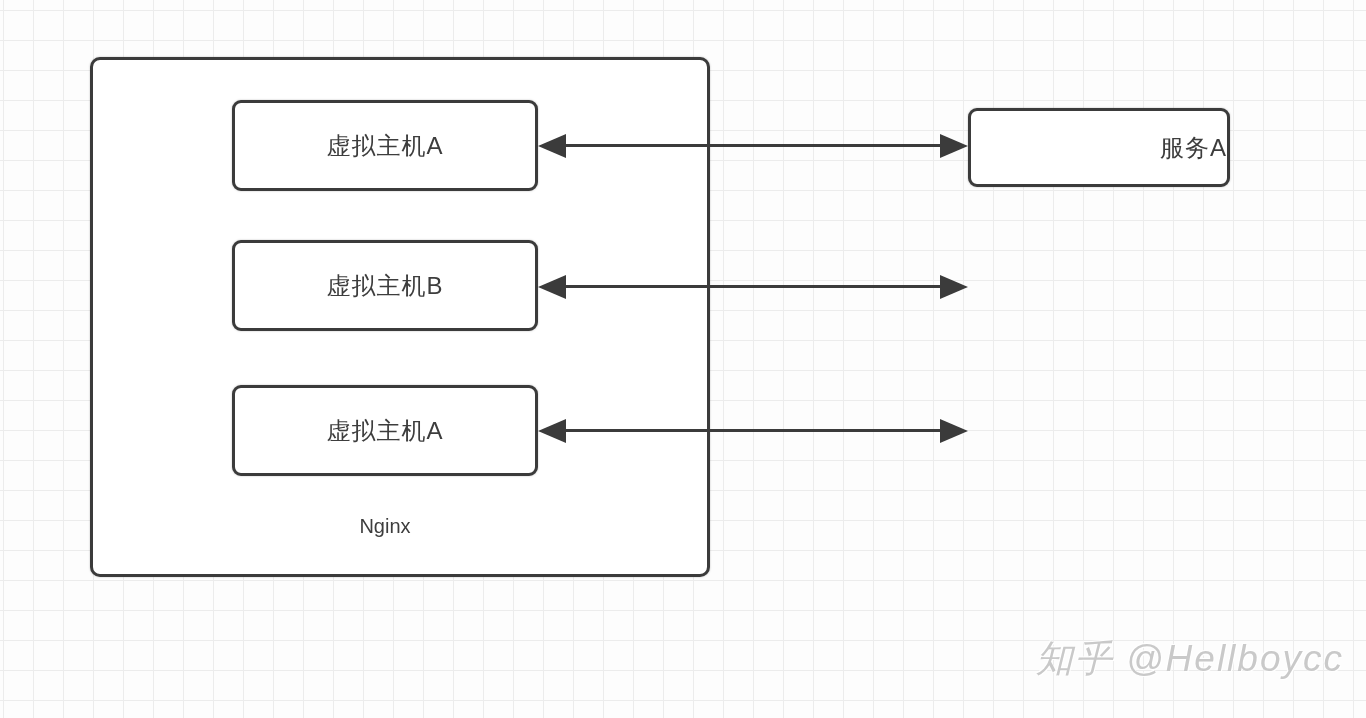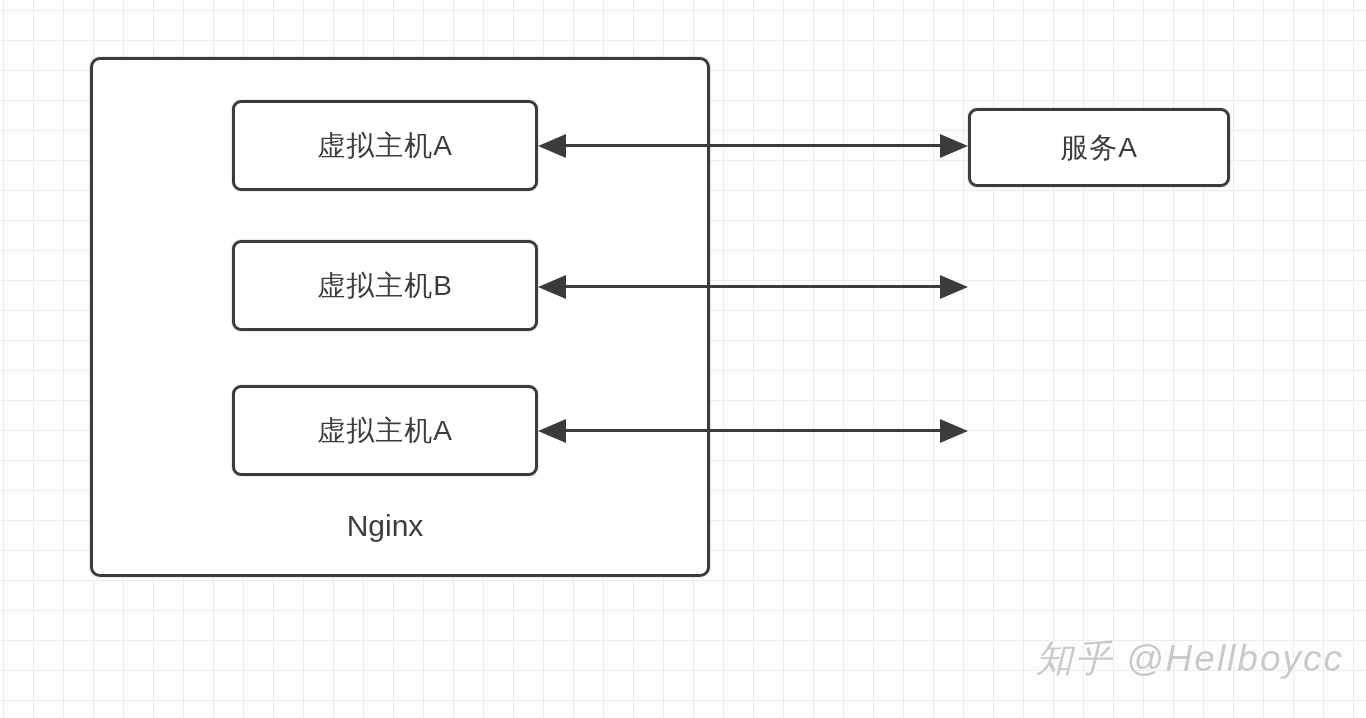--- a/index.html
+++ b/index.html
@@ -25,48 +25,48 @@
     position: absolute;
     box-sizing: border-box;
     border: 3px solid #3b3b3b;
     border-radius: 9px;
     background: #ffffff;
     box-shadow: 0 0 2px rgba(60,60,60,0.35);
     display: flex;
     align-items: center;
     justify-content: center;
     color: #3d3d3d;
-    font-size: 28px;
+    font-size: 24px;
     letter-spacing: 1px;
   }
   .nginx-box {
     left: 90px; top: 57px;
     width: 620px; height: 520px;
     border-radius: 10px;
     background: #ffffff;
     justify-content: center;
     align-items: flex-start;
   }
   .vh-box { left: 232px; width: 306px; height: 91px; }
   .vh-a { top: 100px; }
   .vh-b { top: 240px; align-items: center; }
   .vh-c { top: 385px; }
-  .svc-box { left: 968px; width: 262px; height: 79px; }
+  .svc-box { left: 968px; width: 262px; height: 79px; justify-content: flex-end; }
   .svc-a { top: 108px; }
   .svc-b { top: 247px; }
   .svc-c { top: 392px; }
   .nginx-label {
     position: absolute;
     left: 232px; width: 306px;
     top: 511px; height: 30px;
     display: flex;
     align-items: center;
     justify-content: center;
     color: #3d3d3d;
-    font-size: 30px;
+    font-size: 20px;
   }
   .arrow {
     position: absolute;
     left: 538px;
     width: 430px;
     height: 24px;
   }
   .arrow-a { top: 134px; }
   .arrow-b { top: 275px; }
   .arrow-c { top: 419px; }

